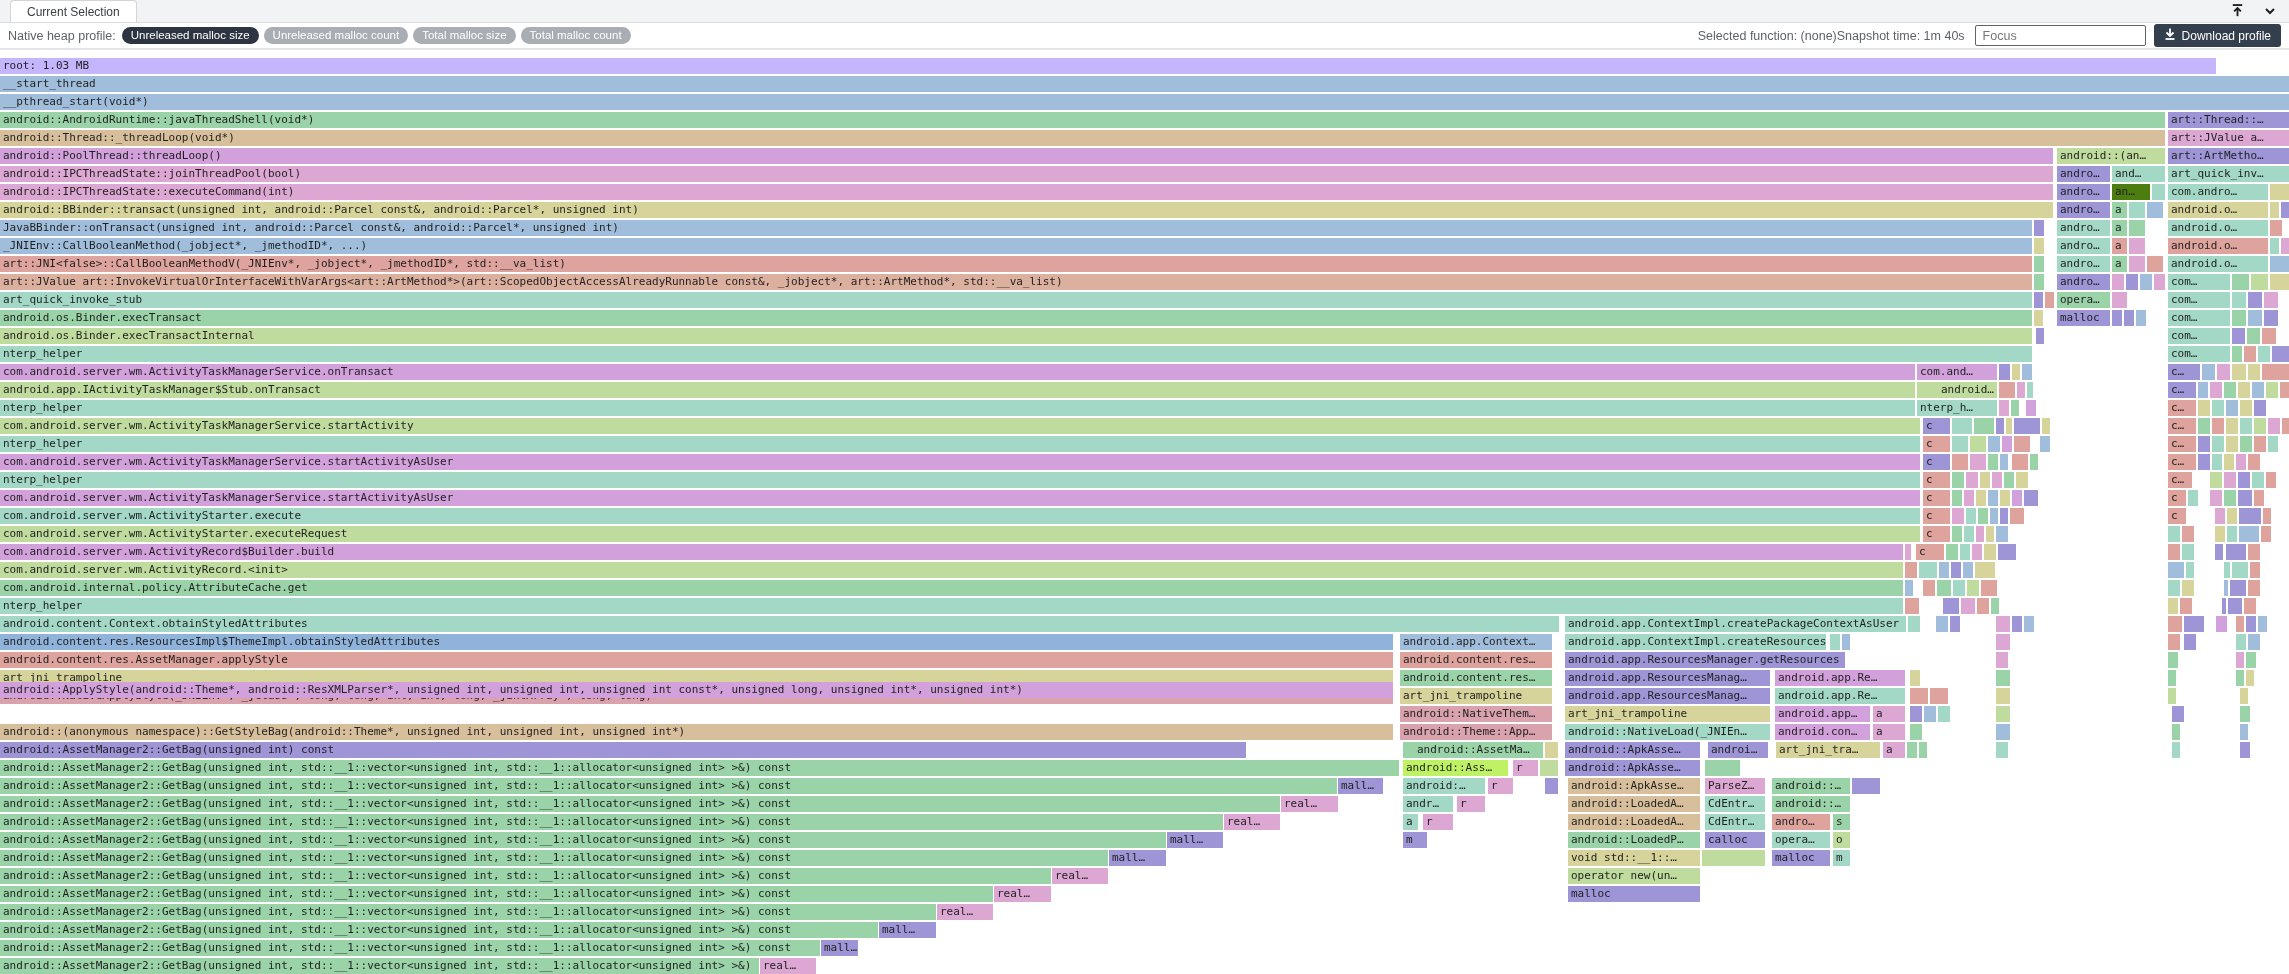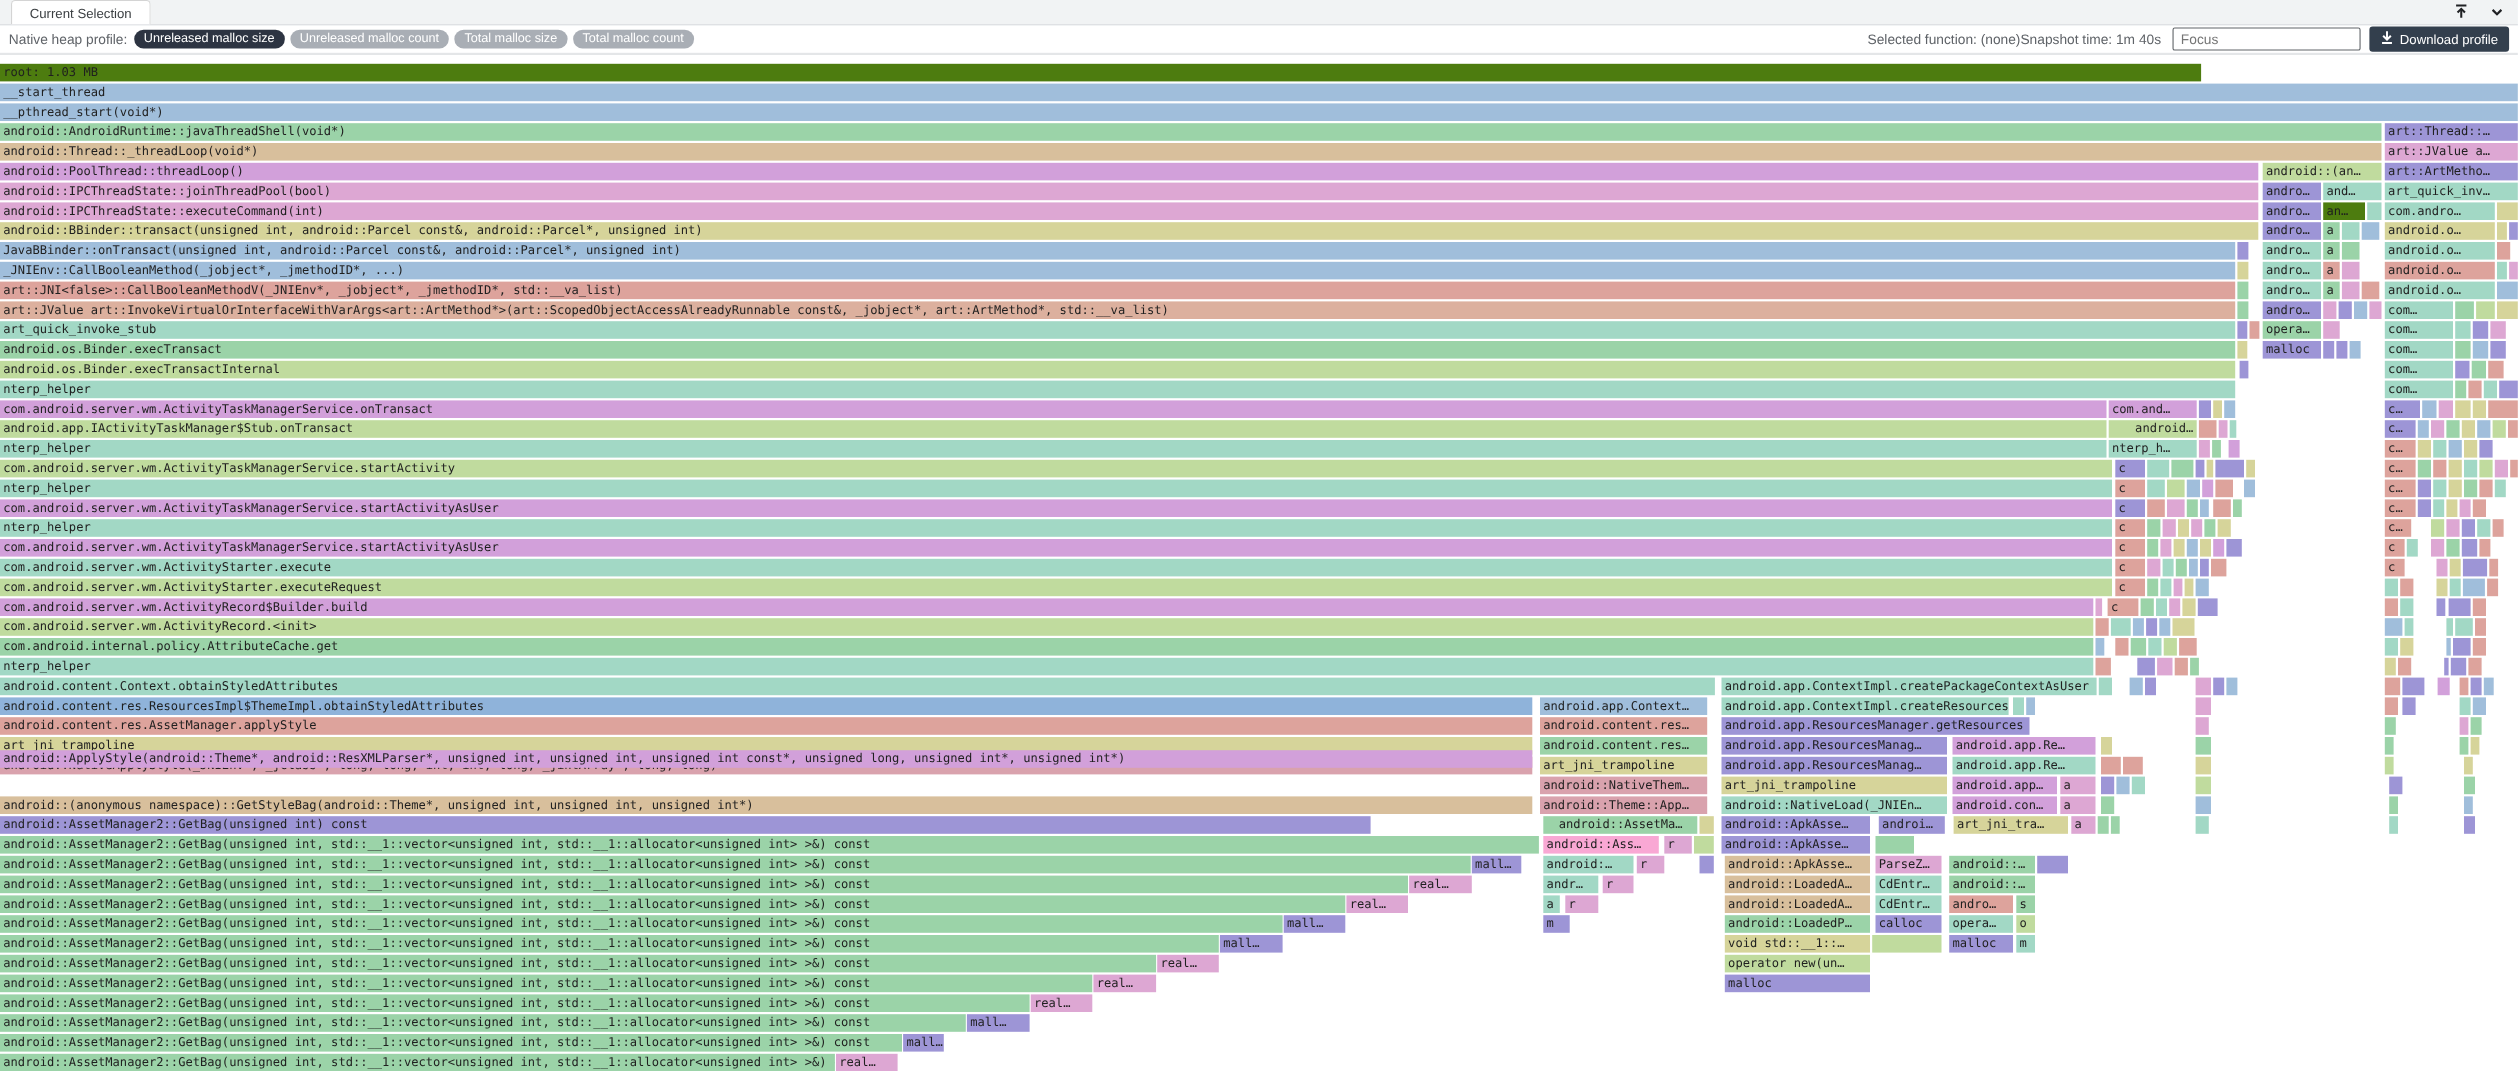--- a/index.html
+++ b/index.html
@@ -52,21 +52,21 @@
           <path d="M6 0.5v7" stroke="#fff" stroke-width="1.8" fill="none"></path>
           <path d="M2.5 4.5L6 8l3.5-3.5" fill="none" stroke="#fff" stroke-width="1.8"></path>
           <path d="M1.5 11h9" stroke="#fff" stroke-width="1.8" fill="none"></path>
         </svg>
     </span>
     <span>Download profile</span>
   </button>
 </div>
 
 <div id="flame" style="height: 918px;">
-    <div class="bar" style="left: 0px; top: 0px; width: 2001px; height: 16px; background: #4d7c0f;">root: 1.03 MB</div>
+    <div class="bar" style="left: 0px; top: 0px; width: 2216px; height: 16px; background: #c4b5fd;">root: 1.03 MB</div>
     <div class="bar" style="left: 0px; top: 18px; width: 2289px; height: 16px; background: rgb(160, 190, 219);">__start_thread</div>
     <div class="bar" style="left: 0px; top: 36px; width: 2289px; height: 16px; background: rgb(160, 190, 219);">__pthread_start(void*)</div>
     <div class="bar" style="left: 0px; top: 54px; width: 2165px; height: 16px; background: rgb(155, 211, 168);">android::AndroidRuntime::javaThreadShell(void*)</div>
     <div class="bar" style="left: 2168px; top: 54px; width: 121px; height: 16px; background: rgb(157, 149, 214);">art::Thread::…</div>
     <div class="bar" style="left: 0px; top: 72px; width: 2165px; height: 16px; background: rgb(216, 191, 156);">android::Thread::_threadLoop(void*)</div>
     <div class="bar" style="left: 2168px; top: 72px; width: 121px; height: 16px; background: rgb(221, 167, 211);">art::JValue a…</div>
     <div class="bar" style="left: 0px; top: 90px; width: 2053px; height: 16px; background: rgb(210, 160, 218);">android::PoolThread::threadLoop()</div>
     <div class="bar" style="left: 2057px; top: 90px; width: 108px; height: 16px; background: rgb(192, 219, 158);">android::(an…</div>
     <div class="bar" style="left: 2168px; top: 90px; width: 121px; height: 16px; background: rgb(157, 149, 214);">art::ArtMetho…</div>
     <div class="bar" style="left: 0px; top: 108px; width: 2053px; height: 16px; background: rgb(221, 167, 211);">android::IPCThreadState::joinThreadPool(bool)</div>
@@ -410,21 +410,21 @@
     <div class="bar" style="left: 1565px; top: 684px; width: 135px; height: 16px; background: rgb(157, 149, 214);">android::ApkAsse…</div>
     <div class="bar" style="left: 1708px; top: 684px; width: 60px; height: 16px; background: rgb(157, 149, 214);">androi…</div>
     <div class="bar" style="left: 1776px; top: 684px; width: 104px; height: 16px; background: rgb(214, 212, 154);">art_jni_tra…</div>
     <div class="bar" style="left: 1883px; top: 684px; width: 22px; height: 16px; background: rgb(221, 167, 211);">a</div>
     <div class="bar" style="left: 1907px; top: 684px; width: 10px; height: 16px; background: rgb(155, 211, 168);"></div>
     <div class="bar" style="left: 1919px; top: 684px; width: 8px; height: 16px; background: rgb(155, 211, 168);"></div>
     <div class="bar" style="left: 1996px; top: 684px; width: 12px; height: 16px; background: rgb(162, 216, 197);"></div>
     <div class="bar" style="left: 2172px; top: 684px; width: 8px; height: 16px; background: rgb(162, 216, 197);"></div>
     <div class="bar" style="left: 2240px; top: 684px; width: 10px; height: 16px; background: rgb(157, 149, 214);"></div>
     <div class="bar" style="left: 0px; top: 702px; width: 1399px; height: 16px; background: rgb(155, 211, 168);">android::AssetManager2::GetBag(unsigned int, std::__1::vector&lt;unsigned int, std::__1::allocator&lt;unsigned int&gt; &gt;&amp;) const</div>
-    <div class="bar" style="left: 1403px; top: 702px; width: 105px; height: 16px; background: #f9a8d4;">android::Ass…</div>
+    <div class="bar" style="left: 1403px; top: 702px; width: 105px; height: 16px; background: #bef264;">android::Ass…</div>
     <div class="bar" style="left: 1513px; top: 702px; width: 25px; height: 16px; background: rgb(221, 167, 211);">r</div>
     <div class="bar" style="left: 1540px; top: 702px; width: 18px; height: 16px; background: rgb(192, 219, 158);"></div>
     <div class="bar" style="left: 1565px; top: 702px; width: 135px; height: 16px; background: rgb(157, 149, 214);">android::ApkAsse…</div>
     <div class="bar" style="left: 1705px; top: 702px; width: 35px; height: 16px; background: rgb(155, 211, 168);"></div>
     <div class="bar" style="left: 0px; top: 720px; width: 1337px; height: 16px; background: rgb(155, 211, 168);">android::AssetManager2::GetBag(unsigned int, std::__1::vector&lt;unsigned int, std::__1::allocator&lt;unsigned int&gt; &gt;&amp;) const</div>
     <div class="bar" style="left: 1338px; top: 720px; width: 45px; height: 16px; background: rgb(157, 149, 214);">mall…</div>
     <div class="bar" style="left: 1403px; top: 720px; width: 82px; height: 16px; background: rgb(162, 216, 197);">android:…</div>
     <div class="bar" style="left: 1488px; top: 720px; width: 25px; height: 16px; background: rgb(221, 167, 211);">r</div>
     <div class="bar" style="left: 1545px; top: 720px; width: 13px; height: 16px; background: rgb(157, 149, 214);"></div>
     <div class="bar" style="left: 1568px; top: 720px; width: 132px; height: 16px; background: rgb(216, 191, 156);">android::ApkAsse…</div>

